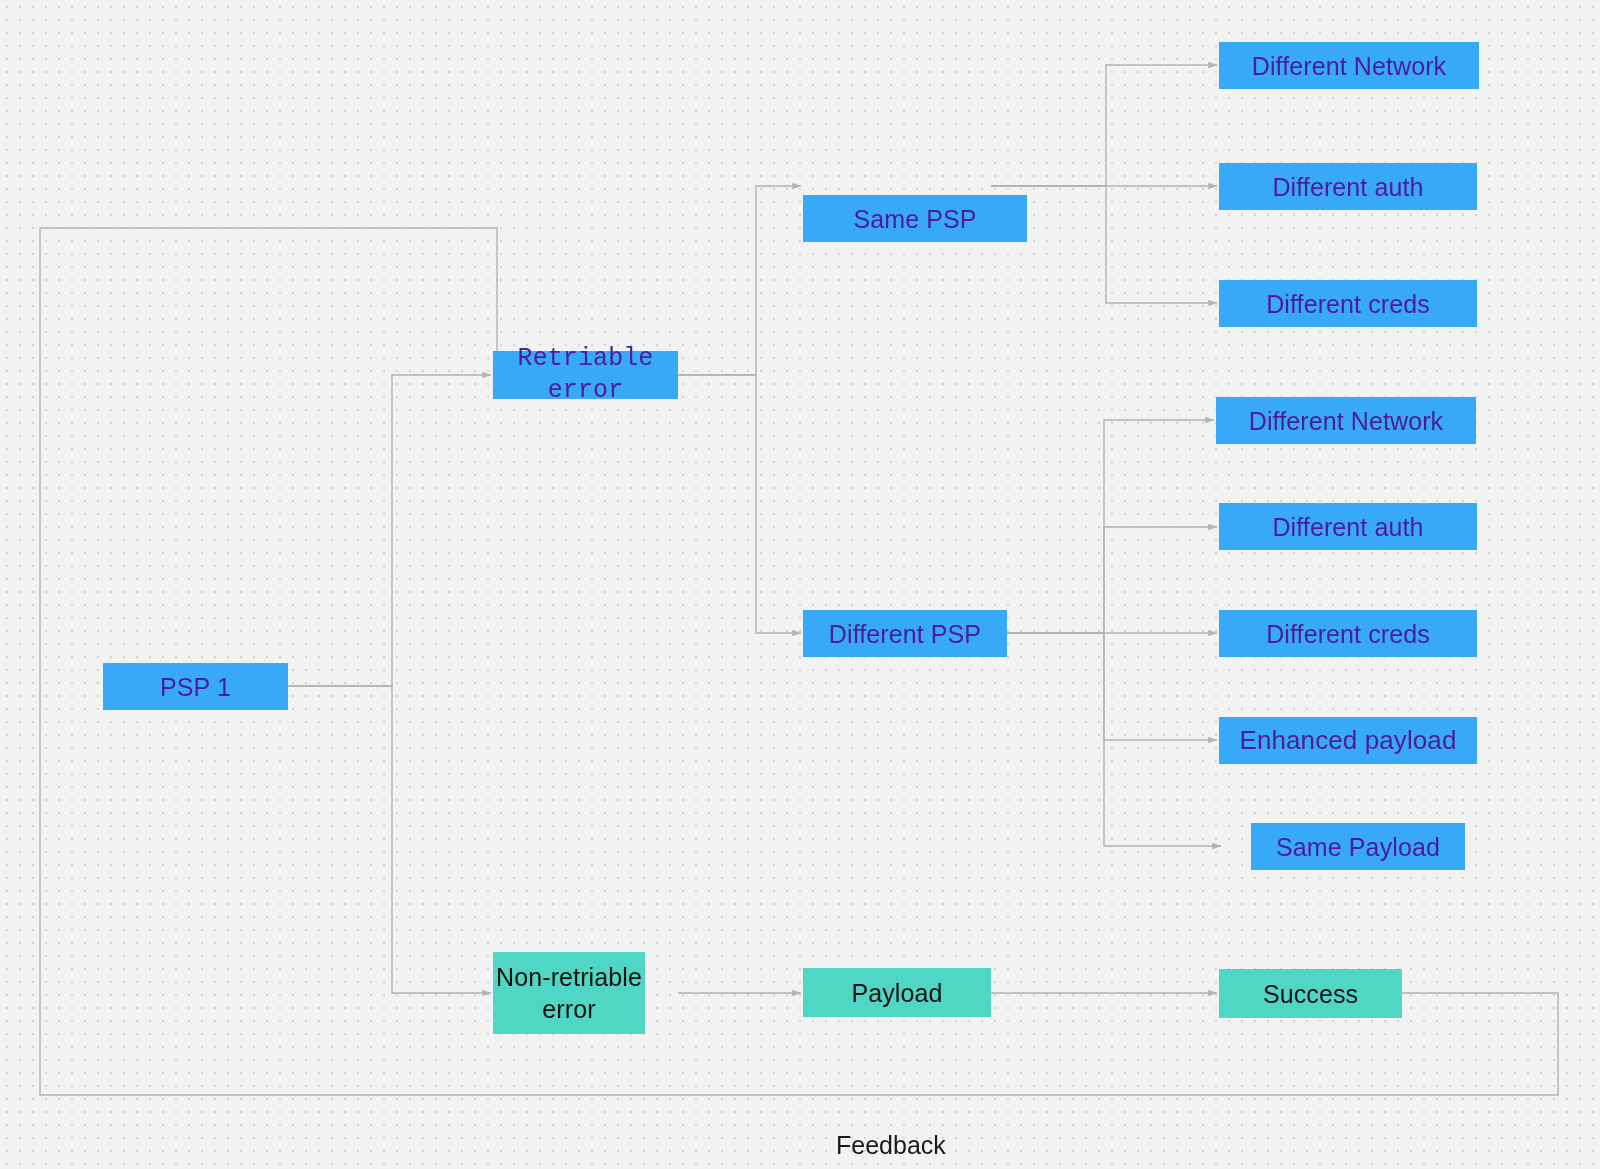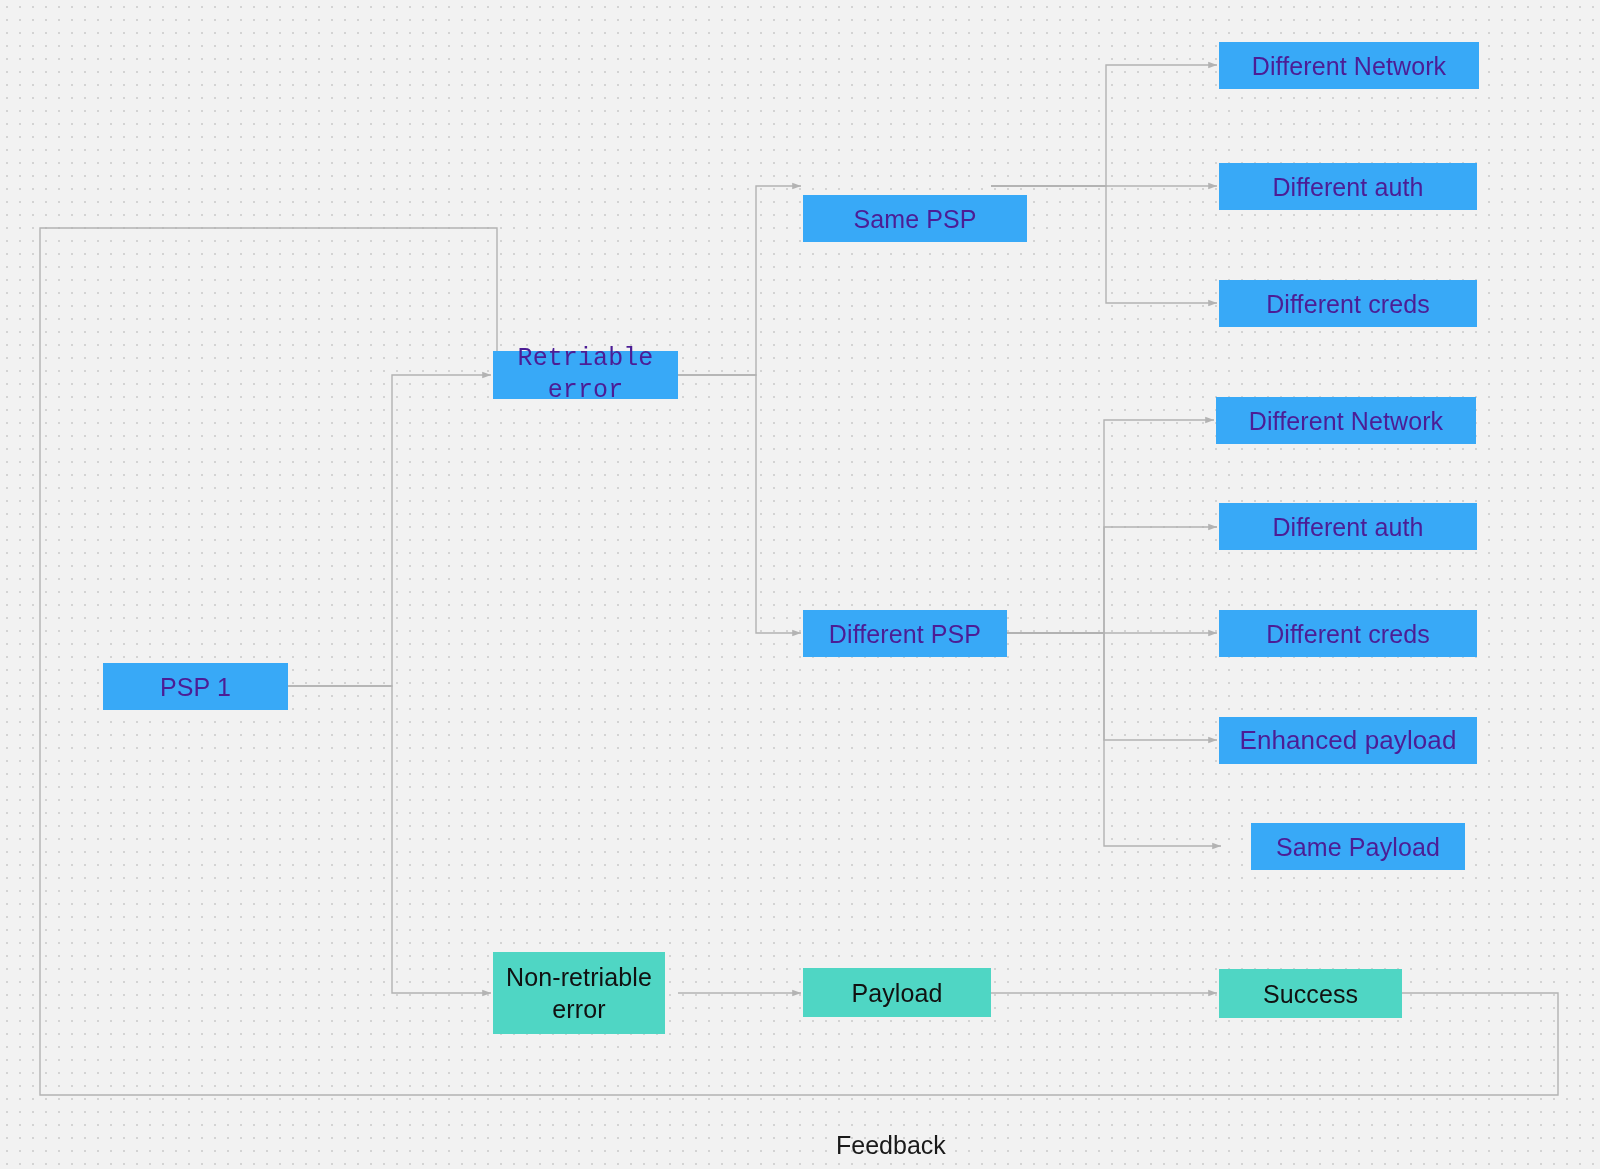--- a/index.html
+++ b/index.html
@@ -83,21 +83,21 @@
         <path d="M991,633 L1104,633 L1104,846 L1221,846" marker-end="url(#arrow)"></path>
         <path d="M678,993 L801,993" marker-end="url(#arrow)"></path>
         <path d="M991,993 L1217,993" marker-end="url(#arrow)"></path>
         <path d="M1402,993 L1558,993 L1558,1095 L40,1095 L40,228 L497,228 L497,373" marker-end="url(#arrow)"></path>
       </g>
   </svg>
 
   <div id="node-layer">
       <div class="node blue" style="left: 95px; top: 663px; width: 185px; height: 47px; font-size: 25px; margin-left: 8px;">PSP 1</div>
       <div class="node blue" style="left: 493px; top: 351px; width: 185px; height: 48px; font-size: 25px; font-family: Liberation Mono, monospace;">Retriable error</div>
-      <div class="node teal" style="left: 493px; top: 952px; width: 172px; height: 82px; font-size: 25px;">Non-retriable
+      <div class="node teal" style="left: 493px; top: 952px; width: 152px; height: 82px; font-size: 25px;">Non-retriable
 error</div>
       <div class="node blue" style="left: 803px; top: 156px; width: 224px; height: 47px; font-size: 25px; margin-top: 39px;">Same PSP</div>
       <div class="node blue" style="left: 803px; top: 610px; width: 204px; height: 47px; font-size: 25px;">Different PSP</div>
       <div class="node teal" style="left: 803px; top: 968px; width: 188px; height: 49px; font-size: 25px;">Payload</div>
       <div class="node blue" style="left: 1219px; top: 42px; width: 260px; height: 47px; font-size: 25px;">Different Network</div>
       <div class="node blue" style="left: 1219px; top: 163px; width: 258px; height: 47px; font-size: 25px;">Different auth</div>
       <div class="node blue" style="left: 1219px; top: 280px; width: 258px; height: 47px; font-size: 25px;">Different creds</div>
       <div class="node blue" style="left: 1216px; top: 397px; width: 260px; height: 47px; font-size: 25px;">Different Network</div>
       <div class="node blue" style="left: 1219px; top: 503px; width: 258px; height: 47px; font-size: 25px;">Different auth</div>
       <div class="node blue" style="left: 1219px; top: 610px; width: 258px; height: 47px; font-size: 25px;">Different creds</div>

